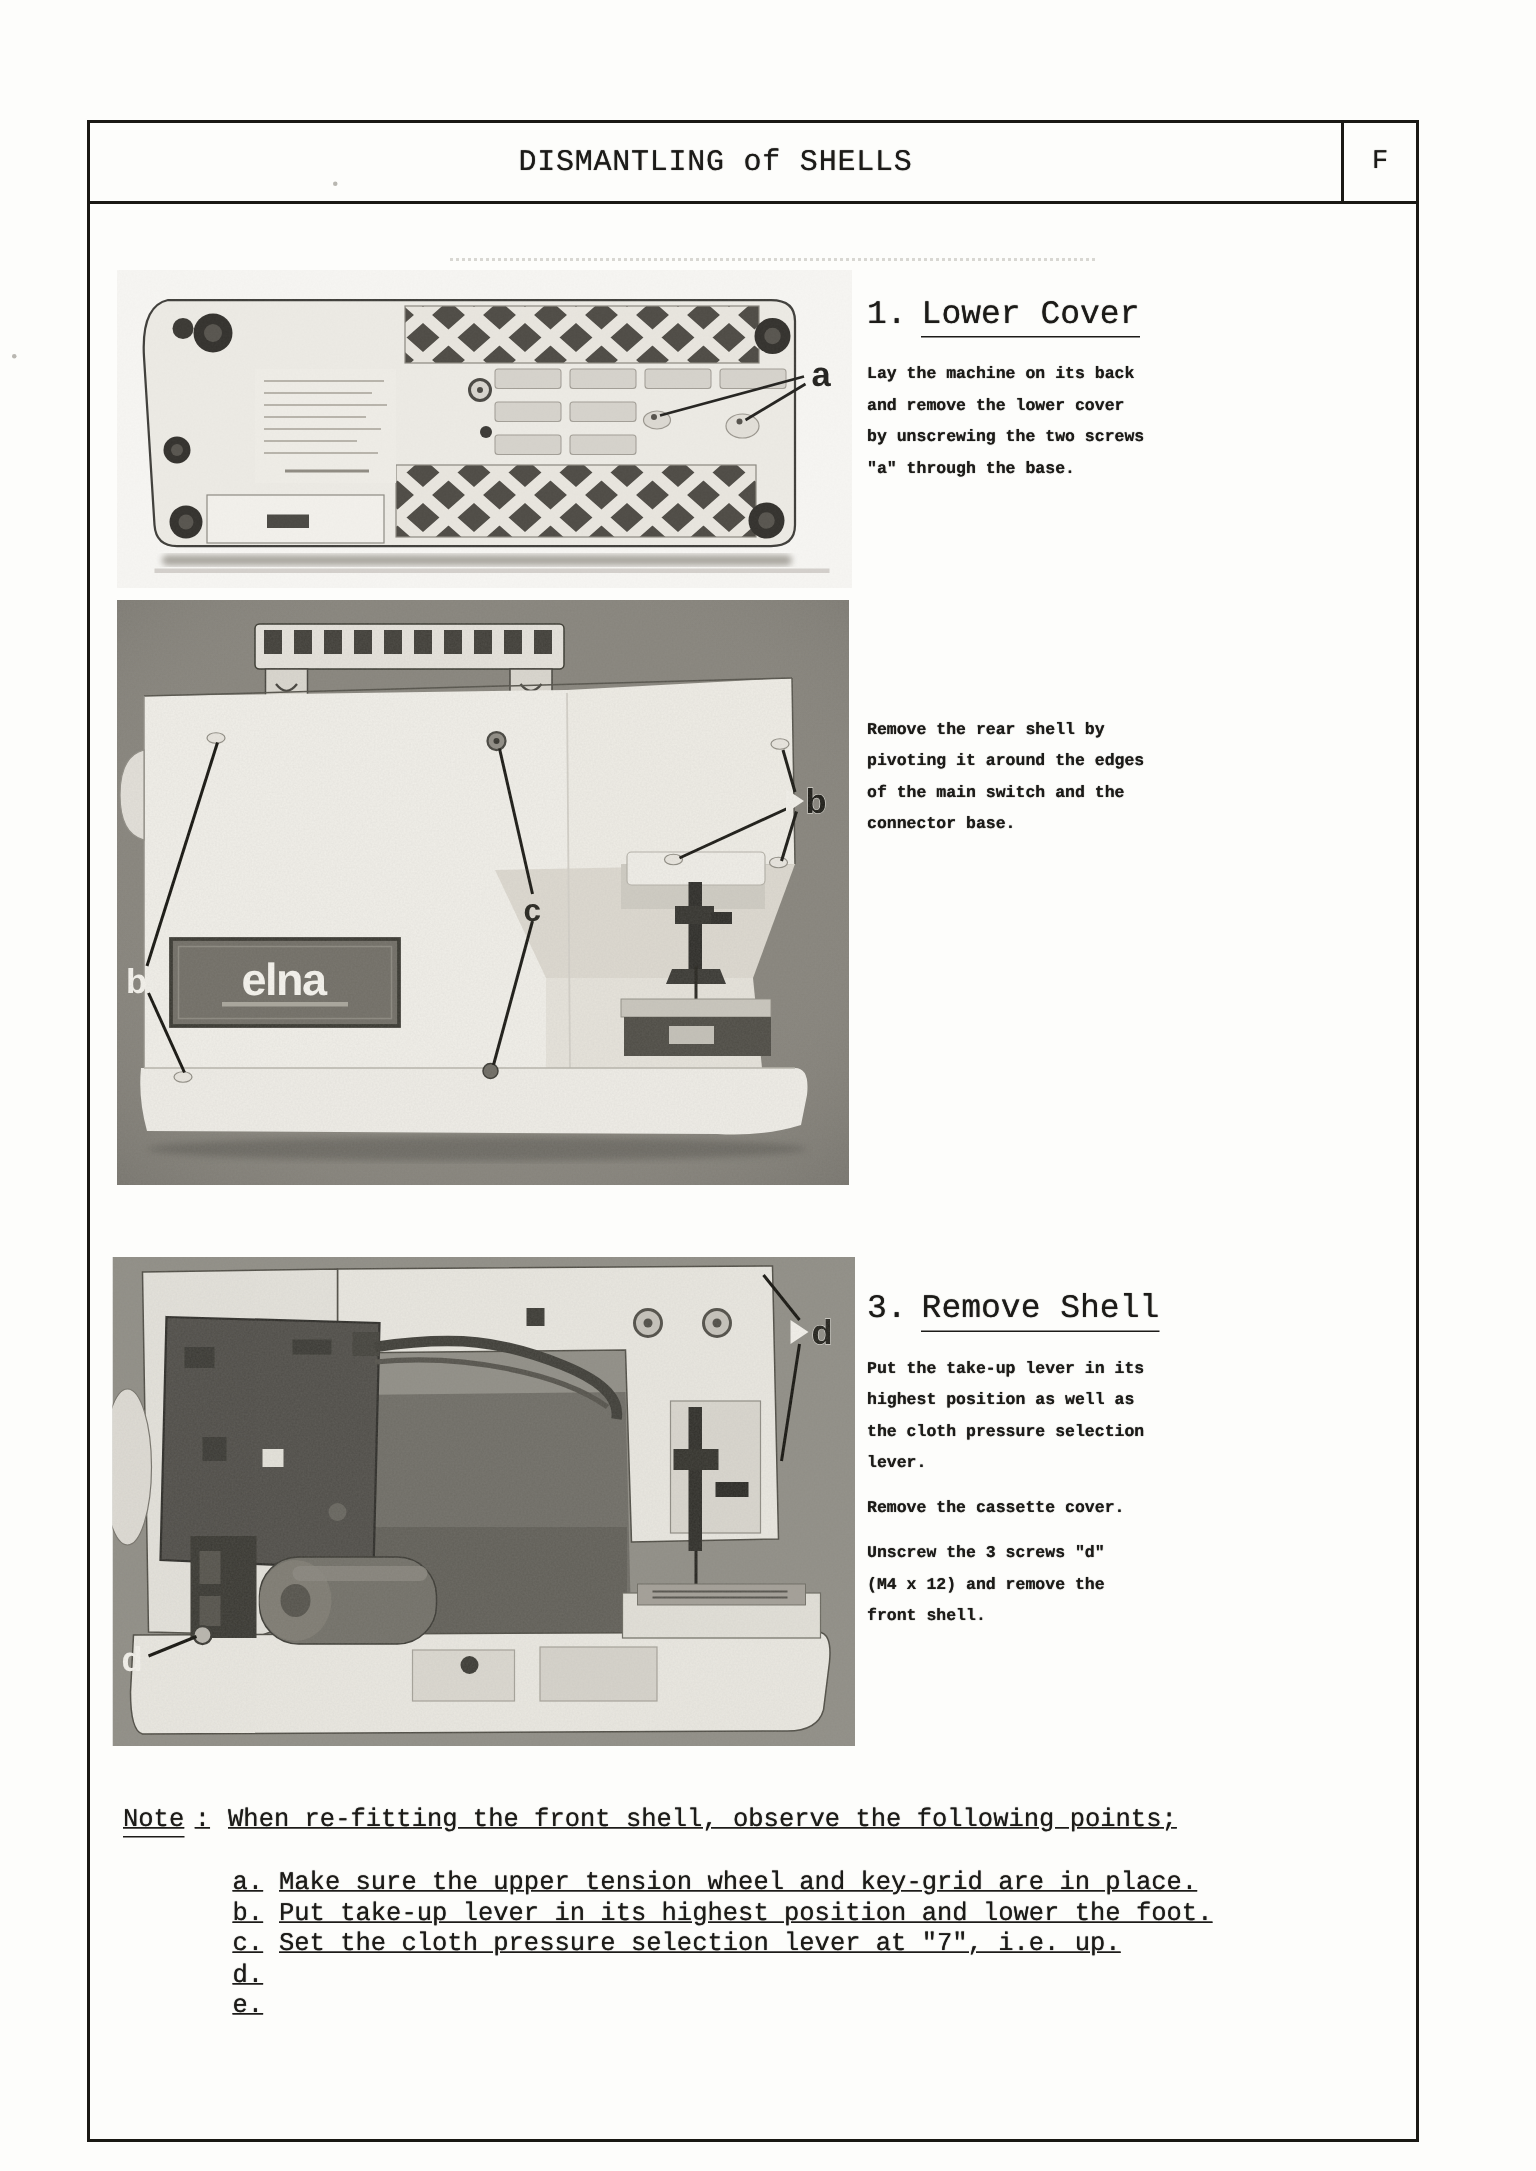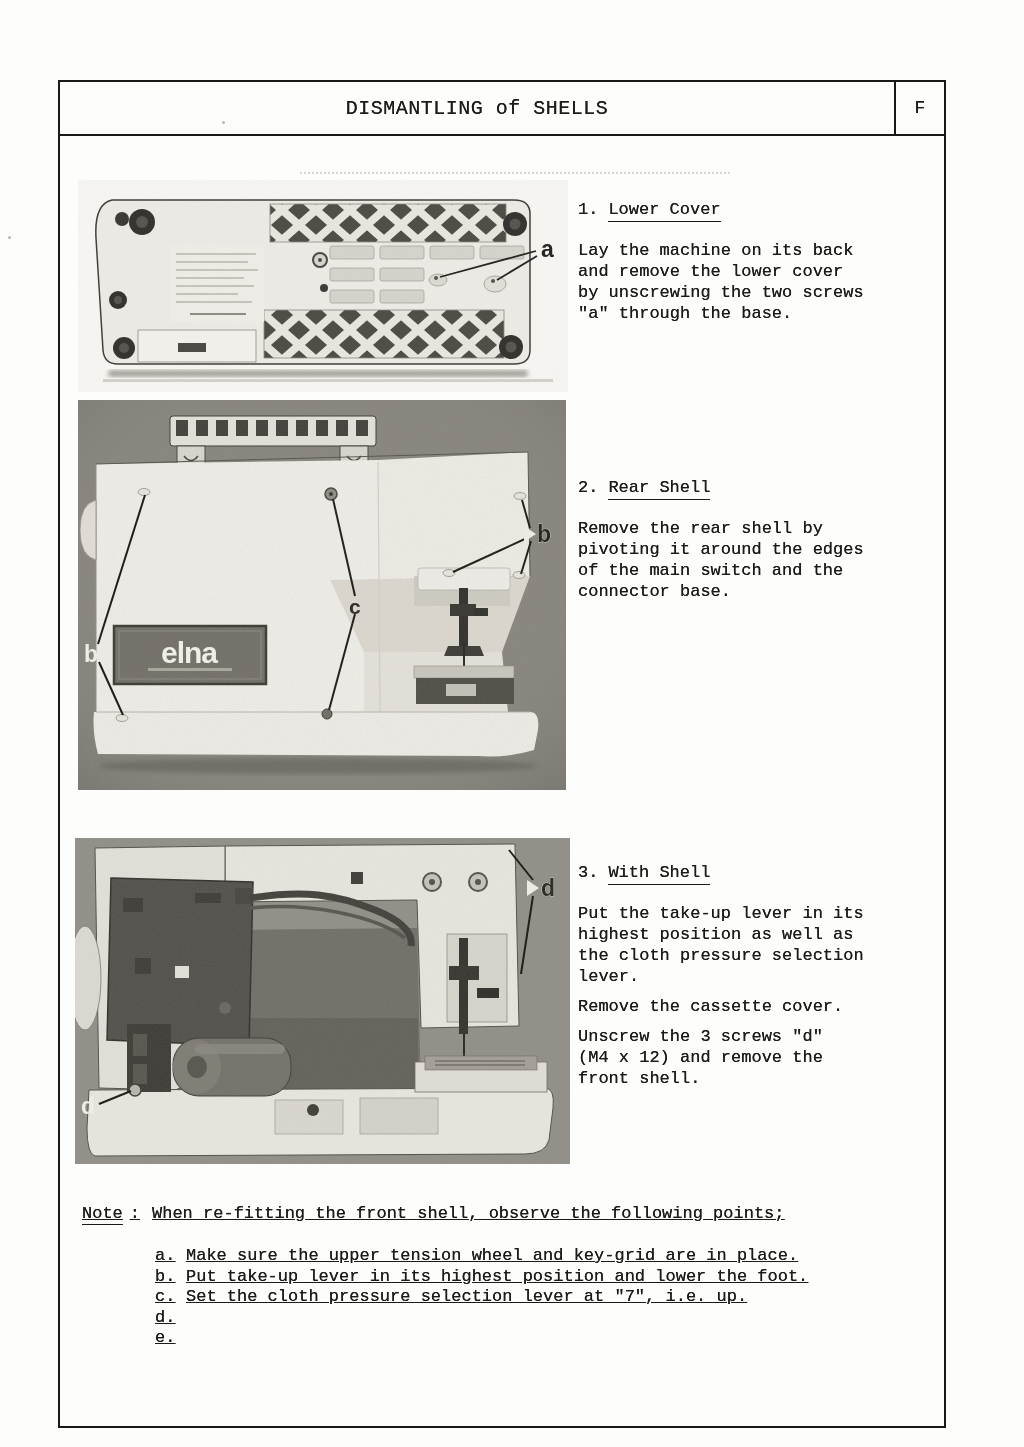--- a/index.html
+++ b/index.html
@@ -25,27 +25,28 @@
     margin:0;font-size:20px;font-weight:400;letter-spacing:0.5px;
     text-shadow:0 0 0.6px rgba(28,27,24,0.9);
   }
   .letter-cell{
     width:50px;border-left:2.5px solid #1a1914;box-sizing:border-box;
     display:flex;align-items:center;justify-content:center;
   }
   .letter-cell span{font-size:18px;text-shadow:0 0 0.6px rgba(28,27,24,0.9);}
   
   .instruction{position:absolute;width:318px;}
-  .sec-heading{margin:0 0 20px 0;font-size:17px;font-weight:400;line-height:21px;
+  .sec-heading{margin:0 0 20px 0;font-size:22px;font-weight:400;line-height:21px;
     text-shadow:0 0 0.6px rgba(28,27,24,0.95);}
   .sec-title{border-bottom:1.6px solid #1c1b18;padding-bottom:2px;}
   .sec-num{margin-right:10px;}
   .instruction p{
-    margin:0 0 9px 0;font-size:17px;line-height:21px;white-space:pre-line;
+    margin:0 0 9px 0;font-size:11px;line-height:21px;white-space:pre-line;
     text-shadow:0 0 0.6px rgba(28,27,24,0.95);
+    font-weight:bold;
   }
   
   .note-block{position:absolute;left:82px;top:1203px;width:840px;text-decoration:underline;}
   .note-intro{margin:0;font-size:17px;line-height:21px;text-shadow:0 0 0.6px rgba(28,27,24,0.95);}
   .note-label{border-bottom:1.8px solid #1c1b18;padding-bottom:1px;}
   .note-sep{margin:0 12px 0 7px;}
   .note-list{list-style:none;margin:22px 0 0 73px;padding:0;}
   .note-list li{display:flex;font-size:17px;line-height:20.5px;
     text-shadow:0 0 0.6px rgba(28,27,24,0.95);}
   .li-letter{width:31px;flex:none;}
@@ -351,32 +352,29 @@
     <h2 class="sec-heading">
       <span class="sec-num">1.</span><span class="sec-title">Lower Cover</span>
     </h2>
     <p>Lay the machine on its back
 and remove the lower cover
 by unscrewing the two screws
 "a" through the base.</p>
   </section>
 
   <section class="instruction" style="left:578px;top:477px">
-    <h2 class="sec-heading">
-      <span class="sec-num">2.</span><span class="sec-title">Rear Shell</span>
-    </h2>
     <p>Remove the rear shell by
 pivoting it around the edges
 of the main switch and the
 connector base.</p>
   </section>
 
   <section class="instruction" style="left:578px;top:862px">
     <h2 class="sec-heading">
-      <span class="sec-num">3.</span><span class="sec-title">With Shell</span>
+      <span class="sec-num">3.</span><span class="sec-title">Remove Shell</span>
     </h2>
     <p>Put the take-up lever in its
 highest position as well as
 the cloth pressure selection
 lever.</p>
     <p>Remove the cassette cover.</p>
     <p>Unscrew the 3 screws "d"
 (M4 x 12) and remove the
 front shell.</p>
   </section>

